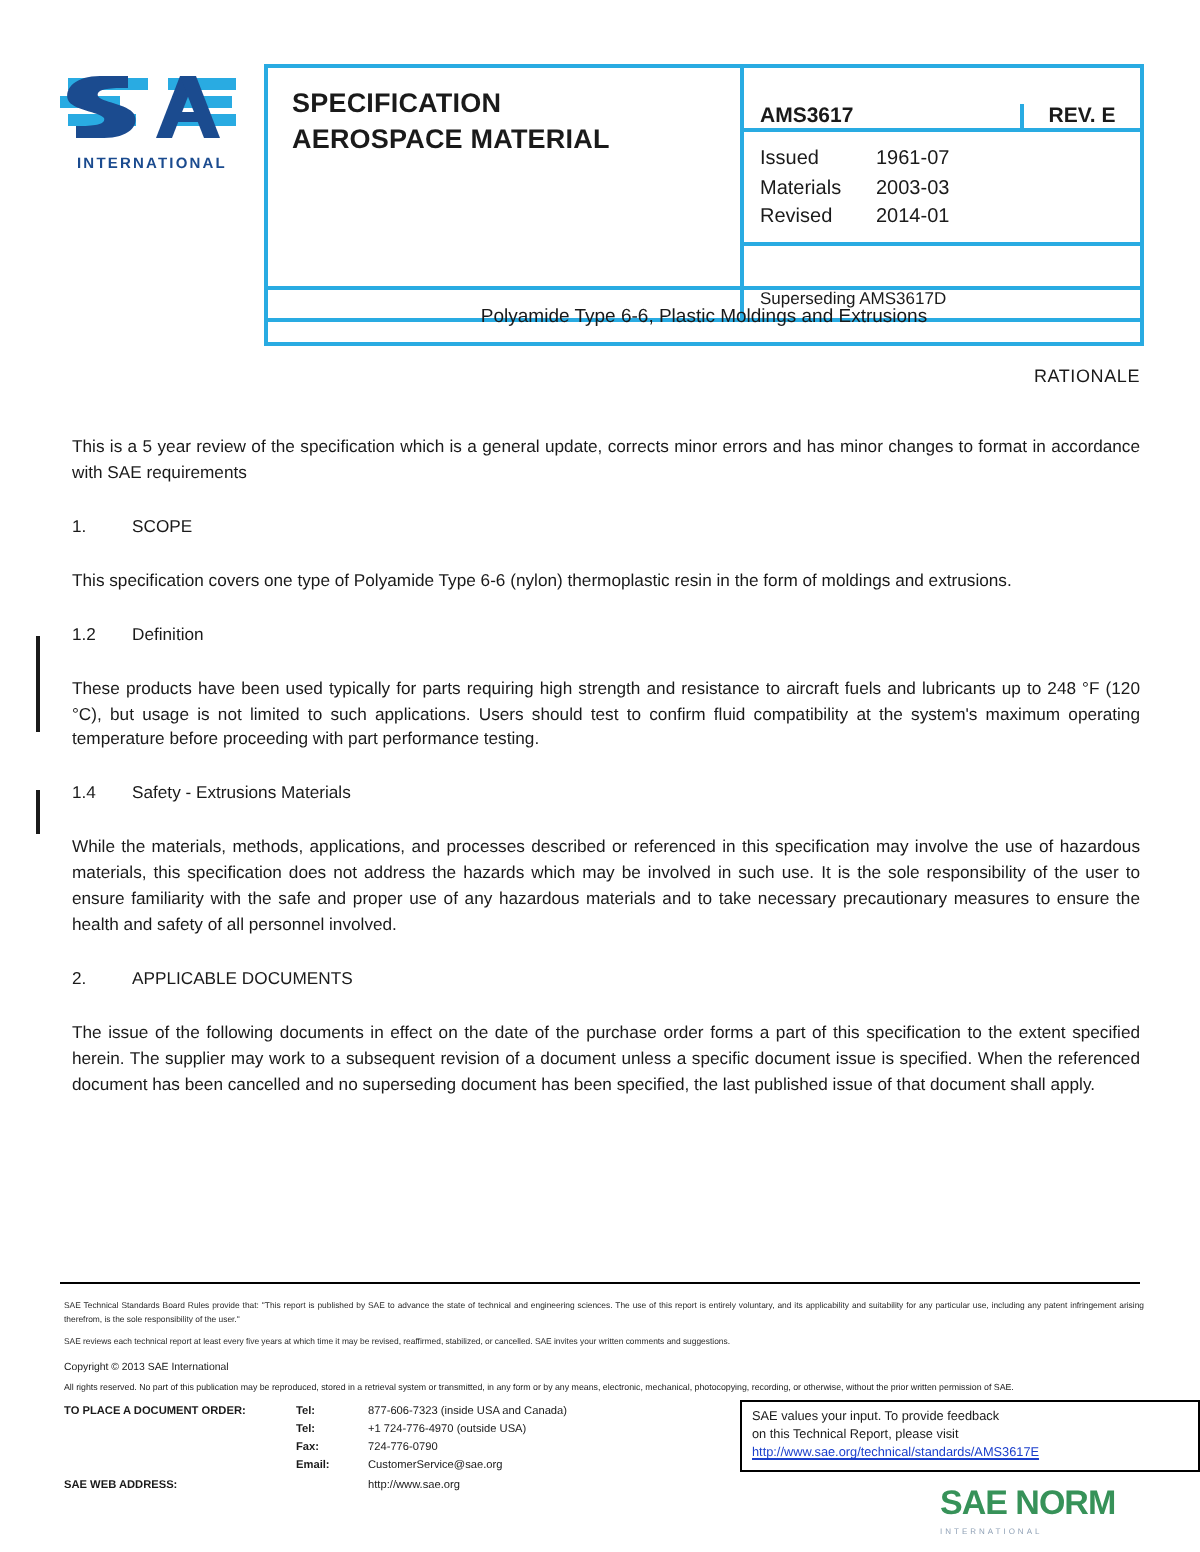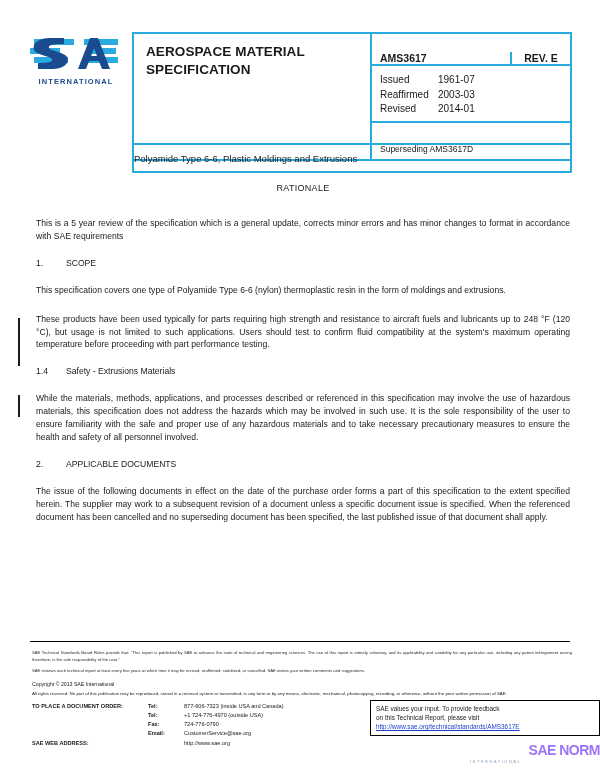--- a/index.html
+++ b/index.html
@@ -115,32 +115,33 @@
 
   .subject-bar {
     position: absolute;
     left: 132px;
     top: 143px;
     right: 28px;
     border: 2px solid #29ABE2;
     height: 26px;
     display: flex;
     align-items: center;
+    justify-content: center;
     font-size: 9.5px;
   }
 
   
   .content {
     position: absolute;
     left: 36px;
     right: 30px;
     top: 183px;
   }
   .rationale-head {
-    text-align: center;
+    text-align: right;
     font-size: 9px;
     margin-bottom: 24px;
     letter-spacing: 0.3px;
   }
   p.para {
     font-size: 8.6px;
     line-height: 1.5;
     margin: 16px 0 15px 0;
     text-align: justify;
   }
@@ -235,26 +236,25 @@
 
   .watermark {
     position: absolute;
     left: 470px;
     top: 742px;
     width: 130px;
     opacity: 0.85;
     pointer-events: none;
   }
   .wm-text {
-    font-size: 14px;
-    font-weight: bold;
-    color: #8b5cf6;
+    font-size: 17px;
+    font-weight: bold;
+    color: #15803d;
     letter-spacing: -0.5px;
     font-family: "Liberation Sans", sans-serif;
-    text-align: right;
   }
   .wm-sub {
     font-size: 4px;
     color: #7b8fa8;
     letter-spacing: 1.5px;
     margin-top: 1px;
   }
 </style>
 </head>
 <body>
@@ -275,37 +275,37 @@
         <path d="M50 33 L62 2 L70 2 L58 33 Z" fill="#1B4B8F"></path>
         <path d="M62 2 L70 2 L82 33 L74 33 Z" fill="#1B4B8F"></path>
         <rect x="58" y="20" width="18" height="5" fill="#1B4B8F"></rect>
       </svg>
       <div class="logo-sub">INTERNATIONAL</div>
     </div>
 
     <div class="header-table">
       <div class="ht-left">
         <div class="ht-title">
+          <div>SPECIFICATION</div>
           <div>AEROSPACE MATERIAL</div>
-          <div>SPECIFICATION</div>
         </div>
       </div>
 
       <div class="ht-right">
         <div class="ht-rowtop">
           <div class="ht-ams">AMS3617</div>
           <div class="ht-rev">REV. E</div>
         </div>
         <div class="ht-dates">
           <div class="date-row">
             <span class="date-label">Issued</span>
             <span class="date-val">1961-07</span>
           </div>
           <div class="date-row">
-            <span class="date-label">Reaffirmed</span>
+            <span class="date-label">Materials</span>
             <span class="date-val">2003-03</span>
           </div>
           <div class="date-row">
             <span class="date-label">Revised</span>
             <span class="date-val">2014-01</span>
           </div>
         </div>
         <div class="ht-sup">Superseding AMS3617D</div>
       </div>
     </div>
@@ -325,20 +325,24 @@
     <p class="para">This is a 5 year review of the specification which is a general update, corrects minor errors and has minor changes to format in accordance with SAE requirements</p>
 
     <div class="sec-head">
       <span class="sec-num">1.</span>
       <span class="sec-title">SCOPE</span>
     </div>
 
 
     <p class="para">This specification covers one type of Polyamide Type 6-6 (nylon) thermoplastic resin in the form of moldings and extrusions.</p>
 
+    <div class="sec-head">
+      <span class="sec-num">1.2</span>
+      <span class="sec-title">Definition</span>
+    </div>
 
 
 
     <p class="para">These products have been used typically for parts requiring high strength and resistance to aircraft fuels and lubricants up to 248 °F (120 °C), but usage is not limited to such applications. Users should test to confirm fluid compatibility at the system's maximum operating temperature before proceeding with part performance testing.</p>
 
     <div class="sec-head">
       <span class="sec-num">1.4</span>
       <span class="sec-title">Safety - Extrusions Materials</span>
     </div>
 

